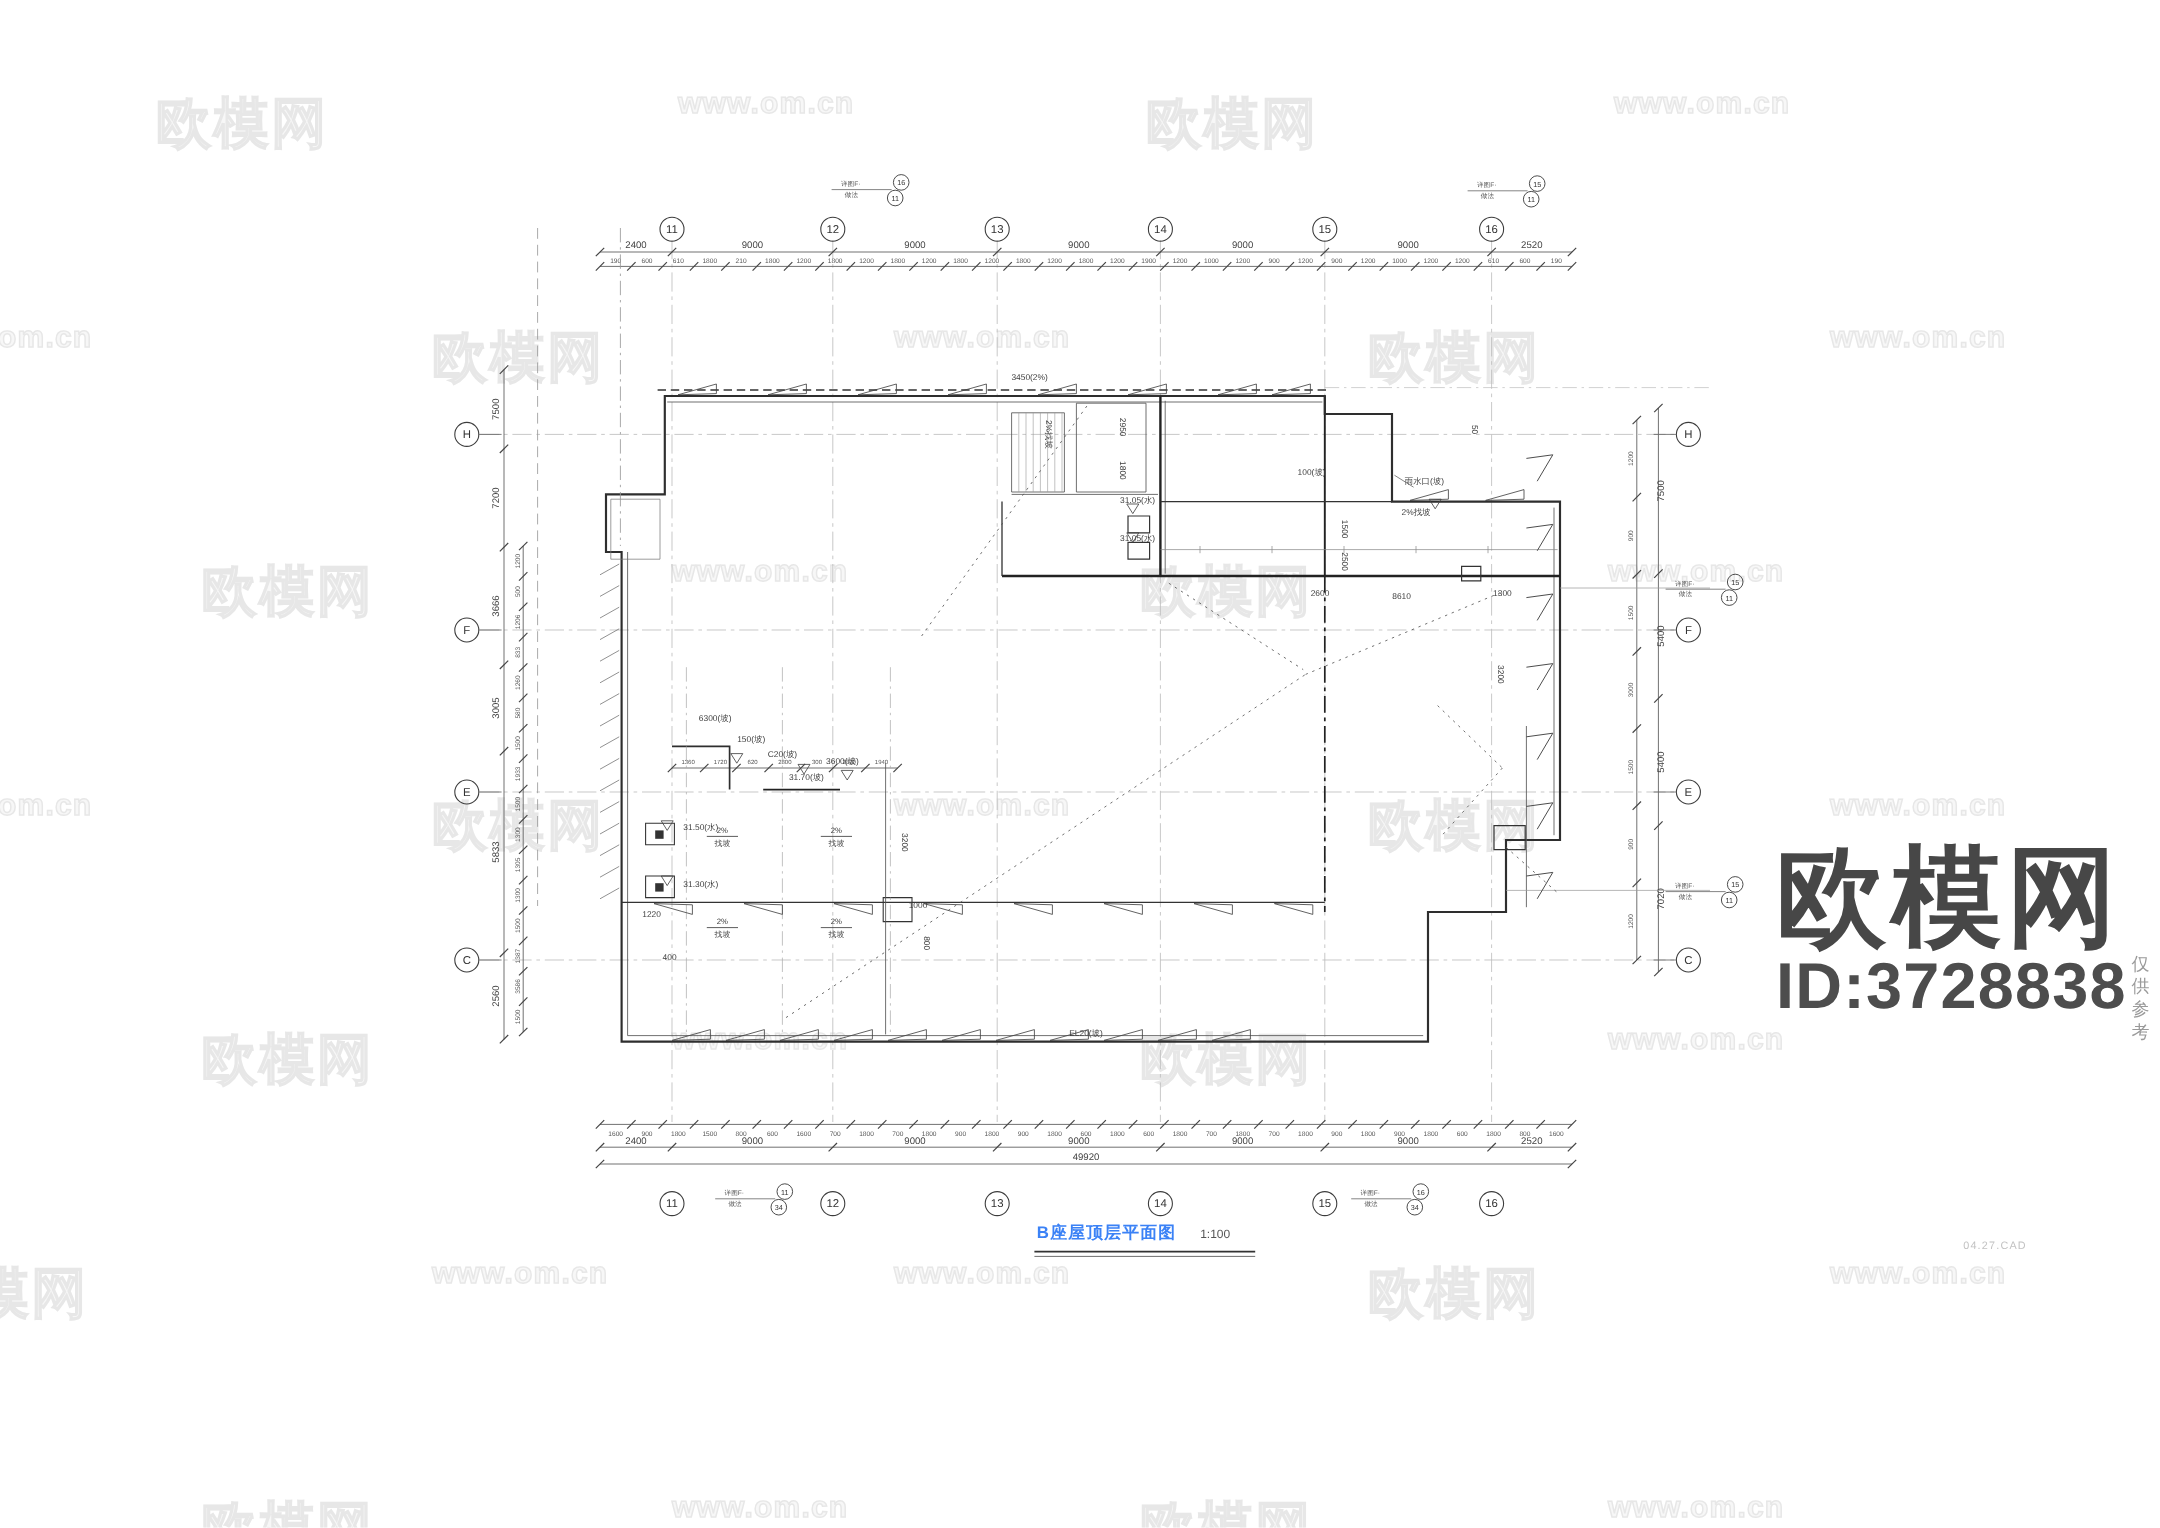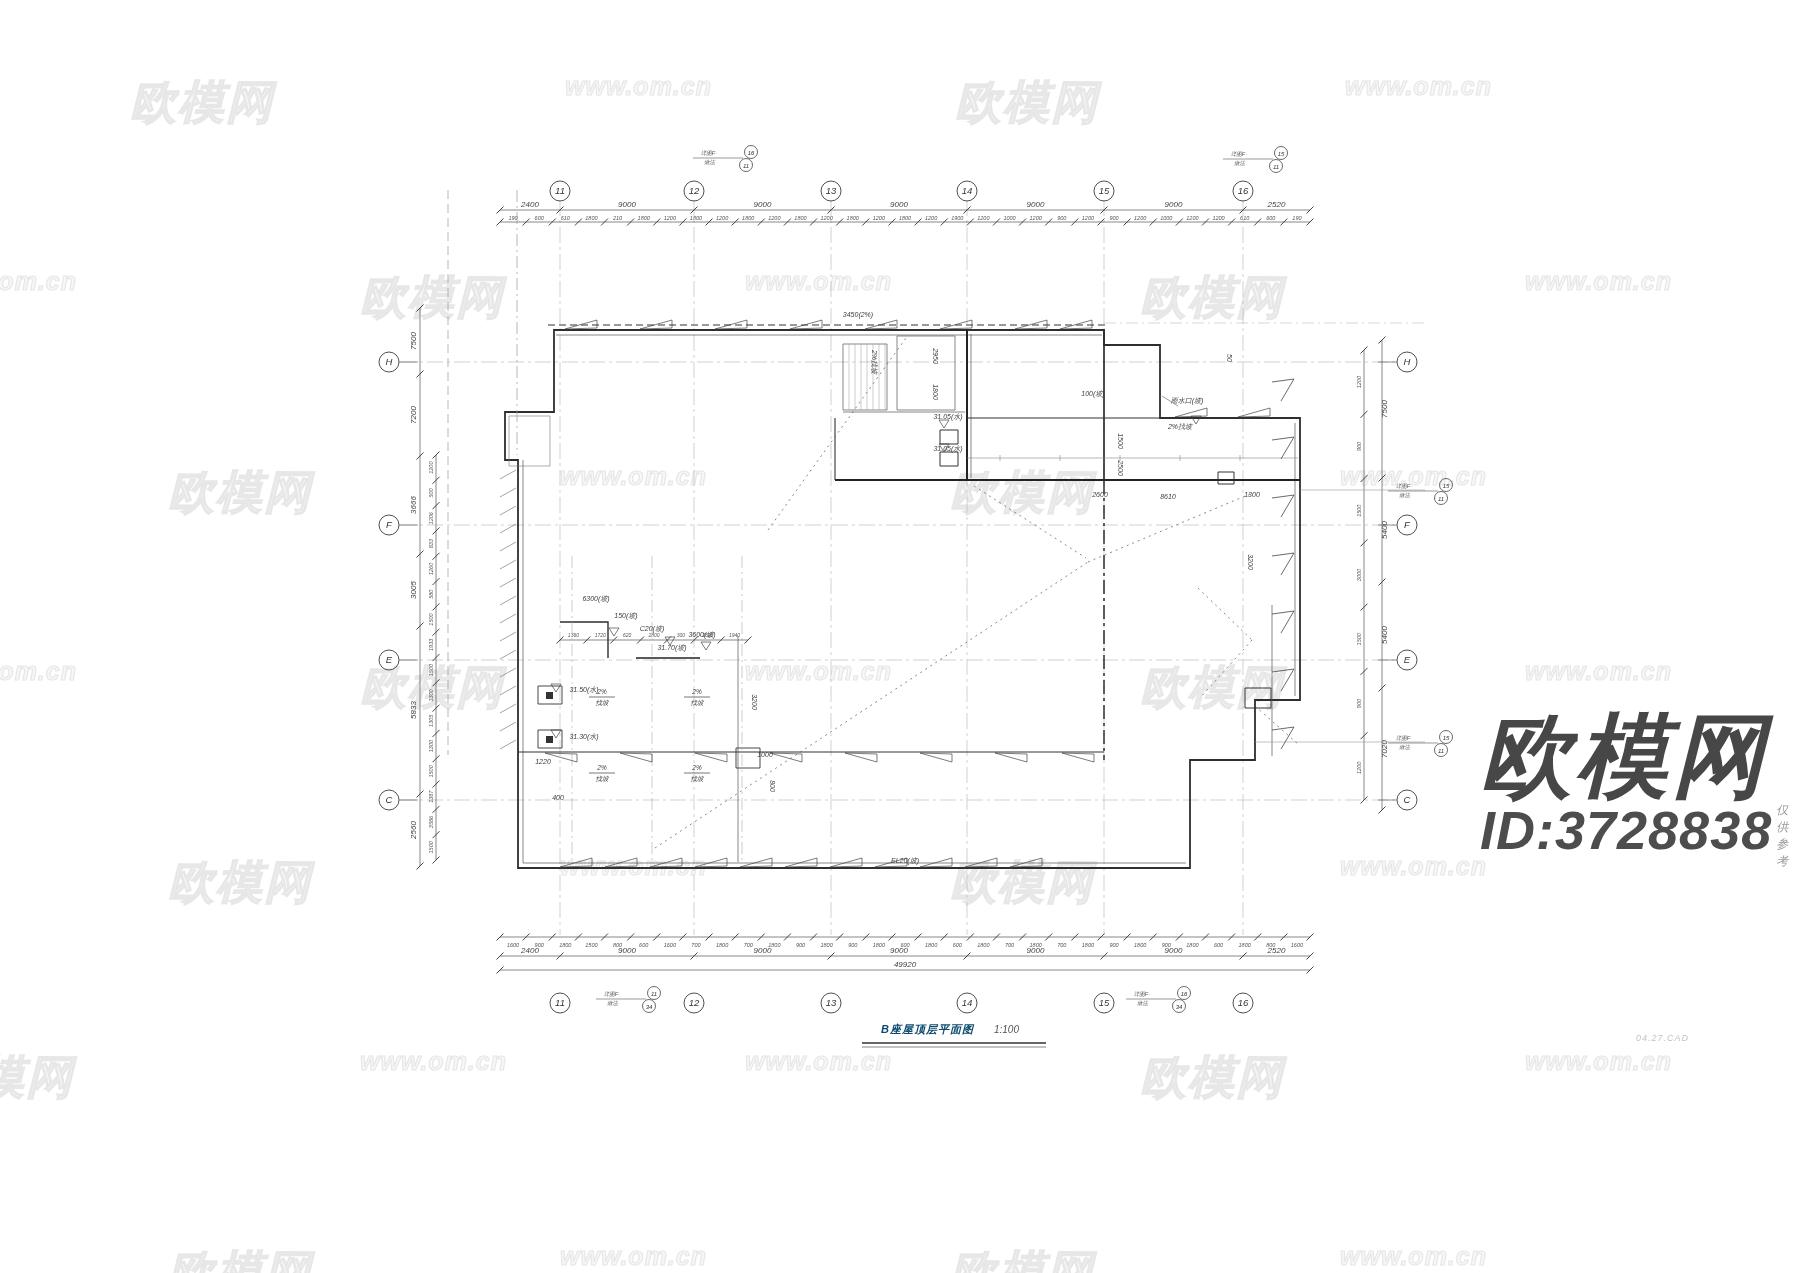--- a/index.html
+++ b/index.html
@@ -1,35 +1,35 @@
 <!DOCTYPE html>
 <html><head>
 <meta charset="utf-8">
 <style>
   html,body{margin:0;padding:0;background:#fff;width:1800px;height:1273px;overflow:hidden;
     font-family:"Liberation Sans",sans-serif;}
-  #stage{position:relative;width:1800px;height:896px;background:#fff;font-style:italic;}
+  #stage{position:relative;width:1800px;height:896px;background:#fff;}
   
   #wm-layer{position:absolute;inset:0;z-index:1;pointer-events:none;}
   .wm{position:absolute;font-weight:800;color:#f7f7f7;-webkit-text-stroke:1.2px #e7e7e7;
       text-stroke:1px #e7e7e7;white-space:nowrap;letter-spacing:2px;}
   .wm-cn{font-size:46px;}
   .wm-en{font-size:25px;letter-spacing:1px;}
   
   #plan{position:absolute;left:0;top:0;z-index:2;}
   
   #caption{position:absolute;left:864px;top:1019px;z-index:3;color:#333;white-space:nowrap;}
-  #caption .t{font-size:11px;font-weight:bold;letter-spacing:1px;color:#0c4a6e;margin-left:17px;}
+  #caption .t{font-size:14px;font-weight:bold;letter-spacing:1px;color:#3b82f6;}
   #caption .s{font-size:10px;color:#555;margin-left:20px;}
   
   #brand{position:absolute;right:10px;bottom:20px;z-index:4;text-align:left;width:310px;}
   #brand .logo{font-size:92px;font-weight:900;color:#474747;letter-spacing:4px;line-height:1.0;}
   #brand .idrow{display:flex;align-items:flex-start;gap:4px;}
   #brand .id{font-size:54px;font-weight:700;color:#4d4d4d;letter-spacing:1px;line-height:1.05;}
-  #brand .note{font-size:12px;color:#9a9a9a;padding-bottom:6px;}
+  #brand .note{font-size:15px;color:#9a9a9a;padding-bottom:6px;}
   #datecode{position:absolute;left:1636px;top:1033px;z-index:3;font-size:9px;color:#c2c2c2;letter-spacing:1px;}
 </style>
 </head>
 <body>
 
 <div id="stage">
   <div id="wm-layer">
       <div class="wm wm-cn" style="left: 130px; top: 72px;">欧模网</div>
       <div class="wm wm-en" style="left: 565px; top: 72px;">www.om.cn</div>
       <div class="wm wm-cn" style="left: 955px; top: 72px;">欧模网</div>

